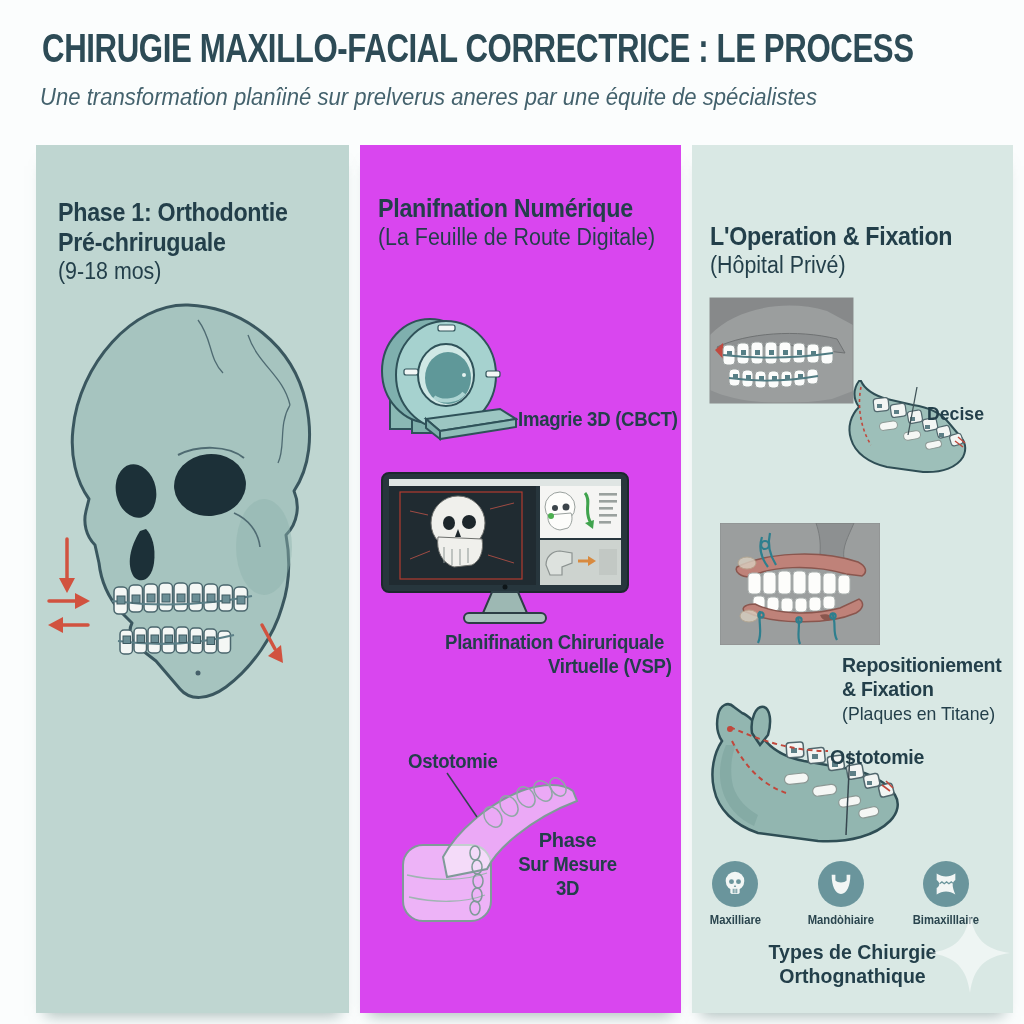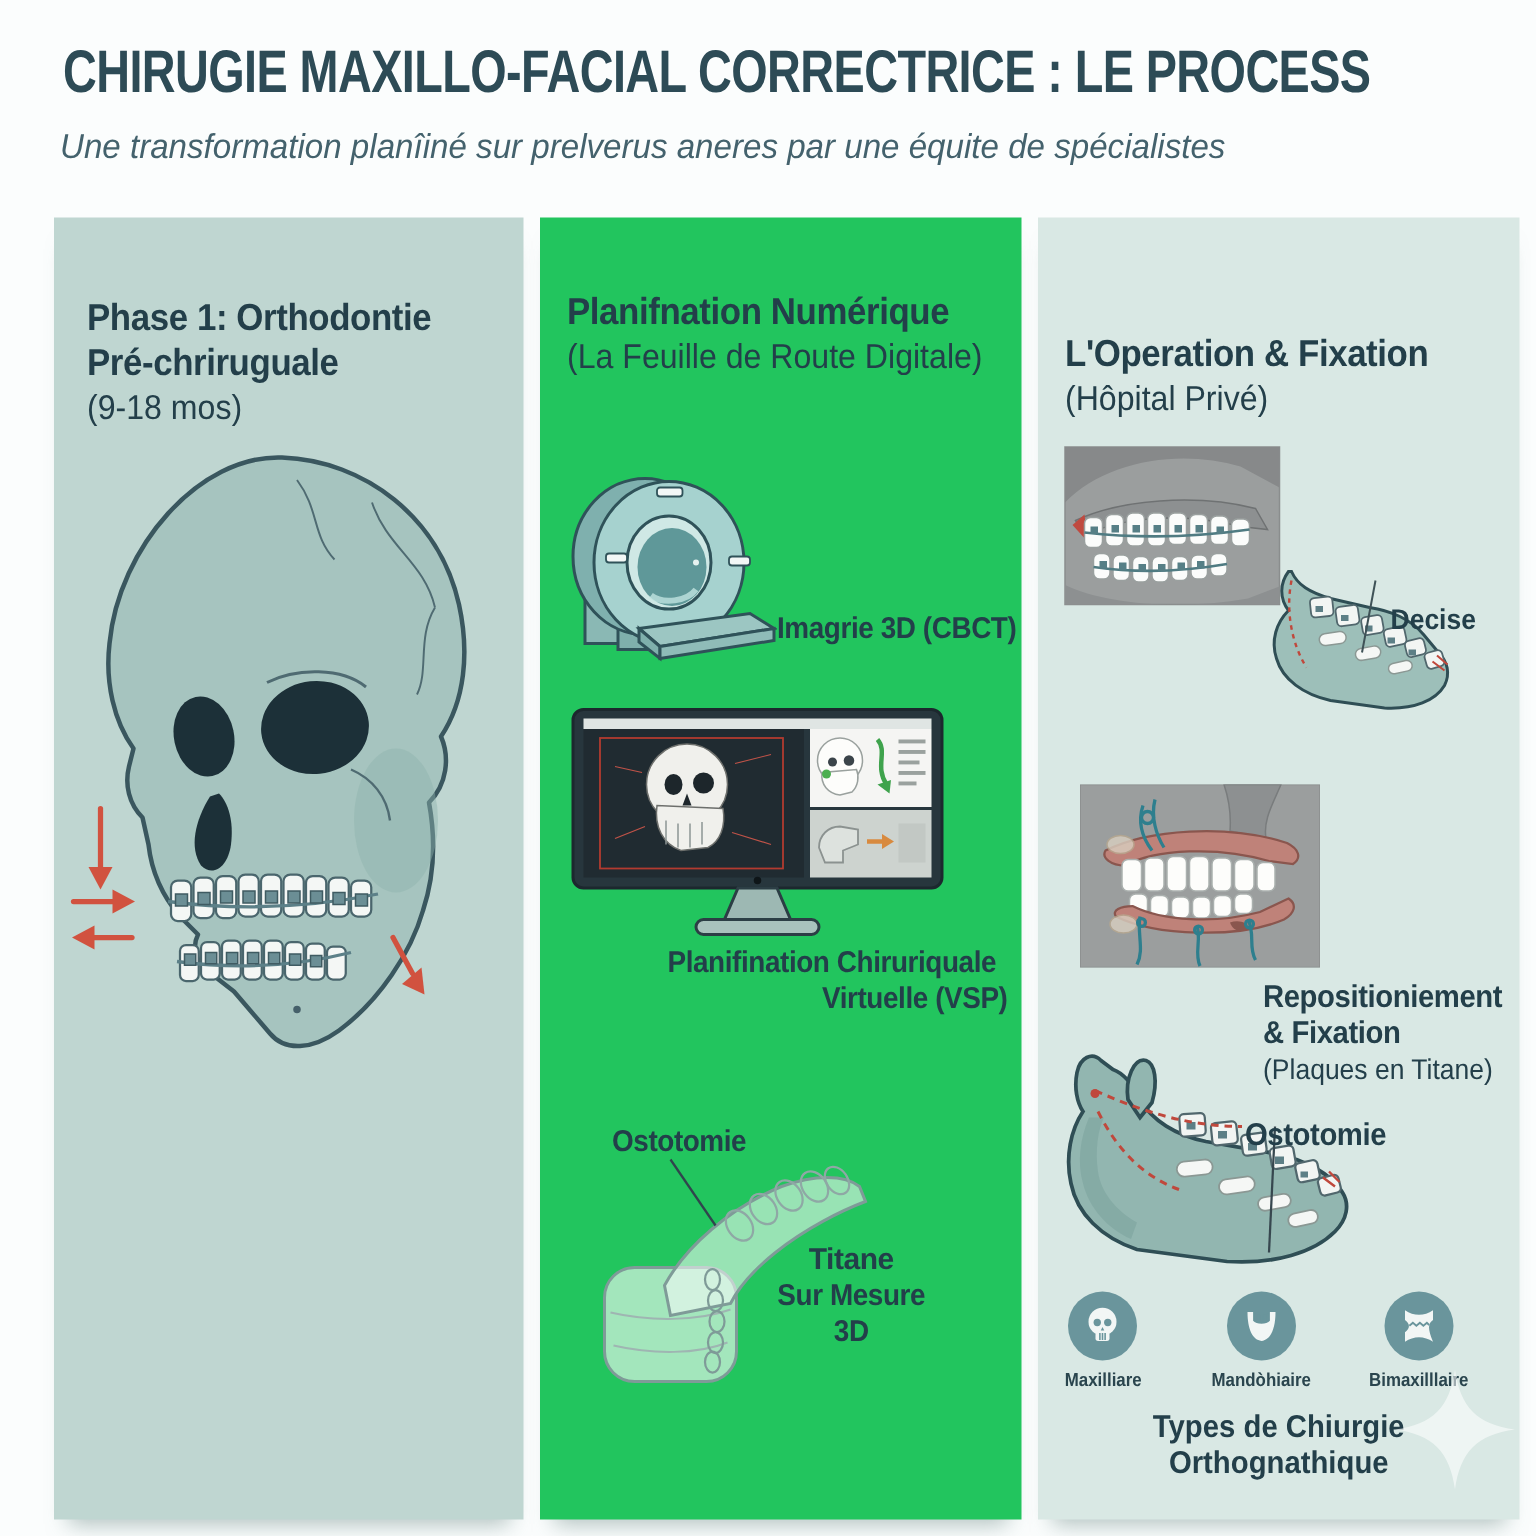--- a/index.html
+++ b/index.html
@@ -17,21 +17,21 @@
   .subtitle{
     left:40px;top:84px;font-size:23px;font-style:italic;color:#44626d;
     transform:scaleX(.96);transform-origin:0 0;white-space:nowrap;
   }
   .panel{
     top:145px;height:868px;overflow:hidden;
     box-shadow:0 12px 14px -9px rgba(110,140,136,.55);
     padding-left:24px;
   }
   #panel1{left:36px;width:289px;background:#bfd6d1;}
-  #panel2{left:360px;width:297px;background:#22c55e;}
+  #panel2{left:360px;width:297px;background:#d946ef;}
   #panel3{left:692px;width:297px;background:#d9e8e4;}
   .ph{font-size:25px;font-weight:bold;line-height:30px;letter-spacing:-.3px;}
   .psub{font-size:23px;font-weight:normal;line-height:29px;}
   .cap1{font-size:23px;font-weight:bold;line-height:29px;}
   .lbl{font-size:20px;font-weight:bold;line-height:24px;letter-spacing:-.3px;}
   .lbl-sm{font-size:19px;font-weight:bold;}
   .icon-row{display:flex;justify-content:space-between;align-items:flex-start;}
   .icon-item{display:flex;flex-direction:column;align-items:center;width:25%;}
   .icon-circle{width:46px;height:46px;border-radius:50%;background:#6a959c;
     display:flex;align-items:center;justify-content:center;}
@@ -221,21 +221,21 @@
       <ellipse cx="90" cy="108" rx="5" ry="7"></ellipse>
         <ellipse cx="92" cy="122" rx="5" ry="7"></ellipse>
       <ellipse cx="93" cy="136" rx="5" ry="7"></ellipse>
         <ellipse cx="92" cy="150" rx="5" ry="7"></ellipse>
       <ellipse cx="90" cy="163" rx="5" ry="7"></ellipse>
     </g>
     <line x1="62" y1="28" x2="92" y2="72" stroke="#30454d" stroke-width="1.5"></line>
   </svg>
   <div class="abs lbl cx nowrap" style="left:48px;top:604px;">Ostotomie</div>
   <div class="abs" style="left:145px;top:683px;width:125px;text-align:center;">
-    <div class="lbl">Titane</div>
+    <div class="lbl">Phase</div>
     <div class="lbl" style="transform:scaleX(.93);">Sur Mesure 3D</div>
   </div>
 </div>
 
 <div id="panel3" class="abs panel">
   <div class="abs" style="left:18px;top:36px;margin-top:40px;">
     <div class="ph cx nowrap">L'Operation &amp; Fixation</div>
     <div class="psub cx nowrap">(Hôpital Privé)</div>
   </div>
 

